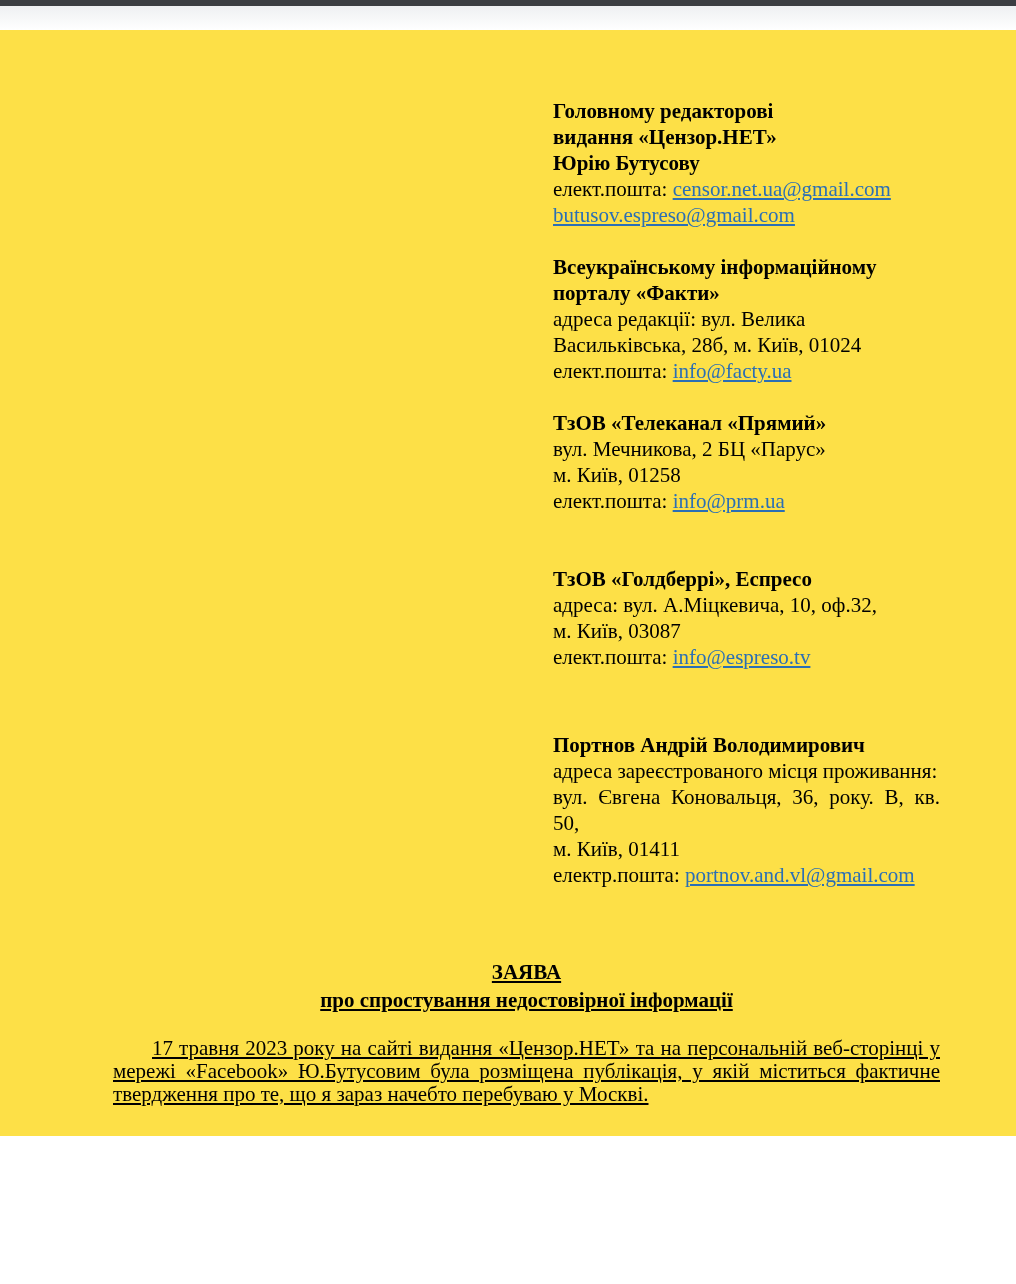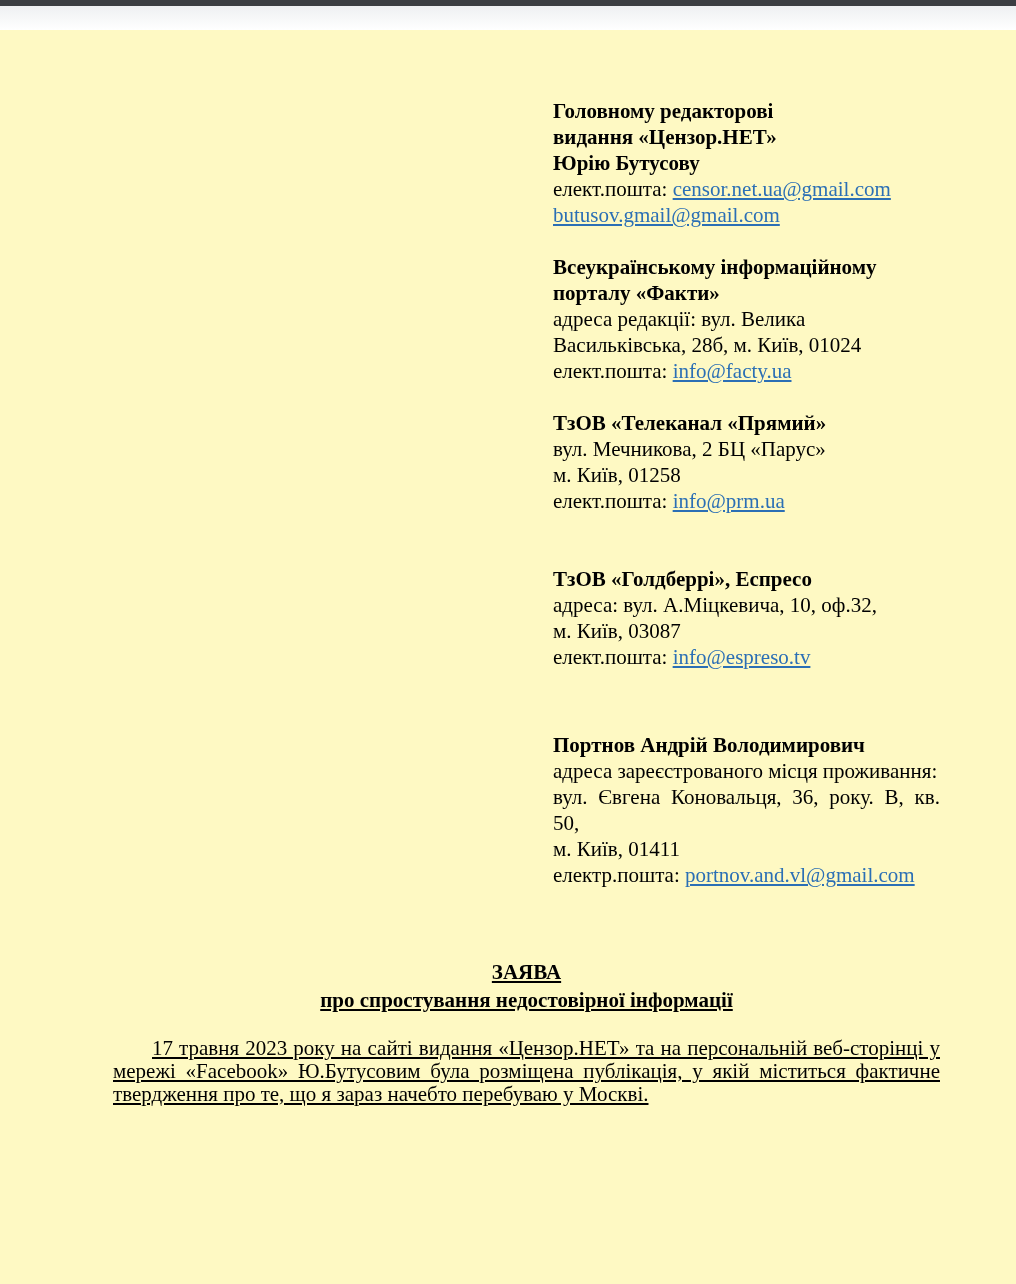--- a/index.html
+++ b/index.html
@@ -2,22 +2,22 @@
 <html lang="uk"><head>
 <meta charset="utf-8">
 <style>
   * { margin: 0; padding: 0; box-sizing: border-box; }
   html, body { background: #ffffff; }
   body { font-family: "Liberation Serif", "DejaVu Serif", serif; color: #000; }
 
   .screen {
     position: relative;
     width: 1016px;
-    height: 1284px;
-    background: #fef9c3;
+    height: 1136px;
+    background: #fde047;
     overflow: hidden;
   }
 
   
   .topbar {
     height: 6px;
     background: #3b3e42;
   }
   .topbar-fade {
     height: 24px;
@@ -78,21 +78,21 @@
 
   <div class="content">
 
     <div class="address-col">
 
       <div>
         <div class="ln b">Головному редакторові</div>
         <div class="ln b">видання «Цензор.НЕТ»</div>
         <div class="ln b">Юрію Бутусову</div>
         <div class="ln"><span>елект.пошта: </span><a class="email-link">censor.net.ua@gmail.com</a></div>
-        <div class="ln"><a class="email-link">butusov.gmail@gmail.com</a></div>
+        <div class="ln"><a class="email-link">butusov.espreso@gmail.com</a></div>
       </div>
 
       <div class="sp"></div>
 
       <div>
         <div class="ln b">Всеукраїнському інформаційному</div>
         <div class="ln b">порталу «Факти»</div>
         <div class="ln">адреса редакції: вул. Велика</div>
         <div class="ln">Васильківська, 28б, м. Київ, 01024</div>
         <div class="ln"><span>елект.пошта: </span><a class="email-link">info@facty.ua</a></div>

